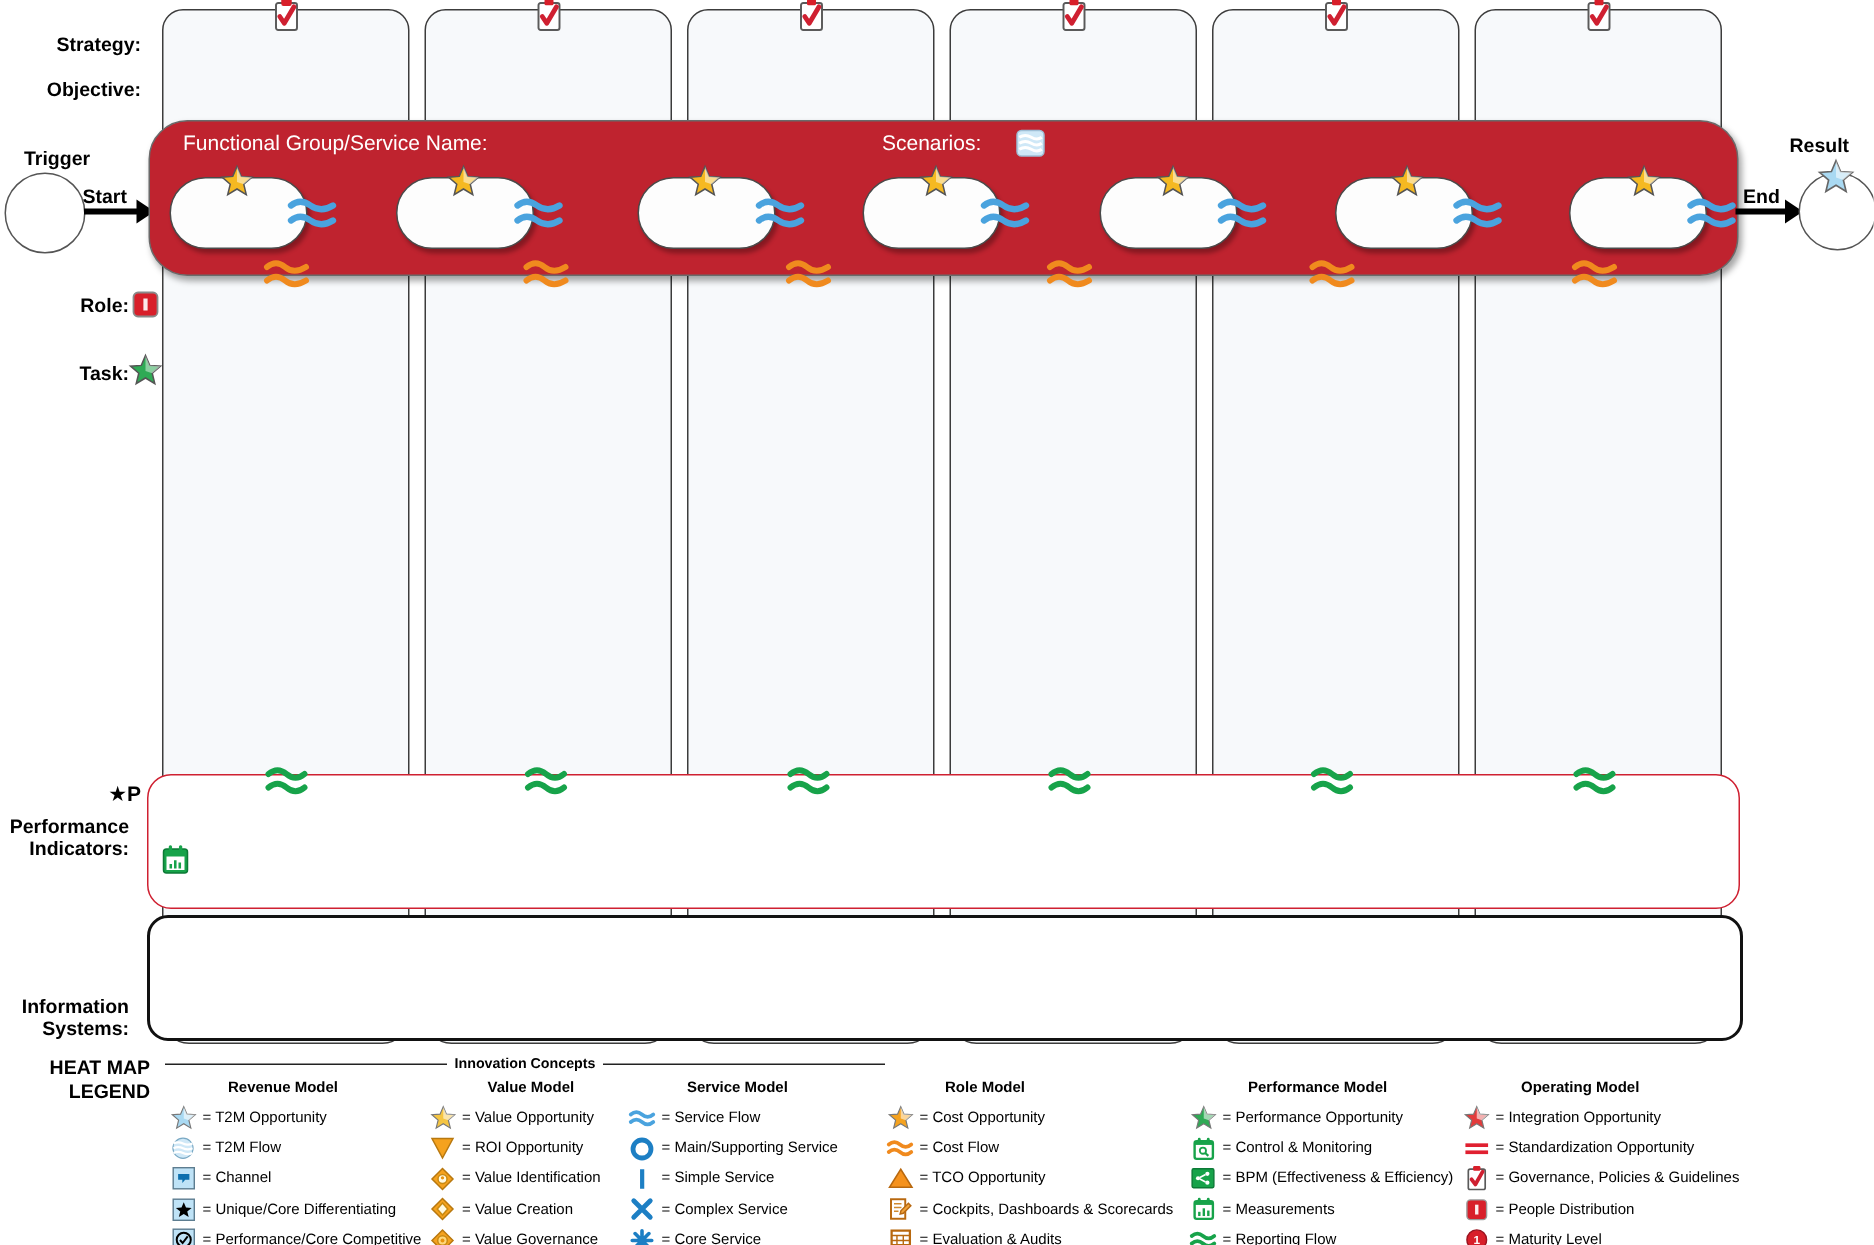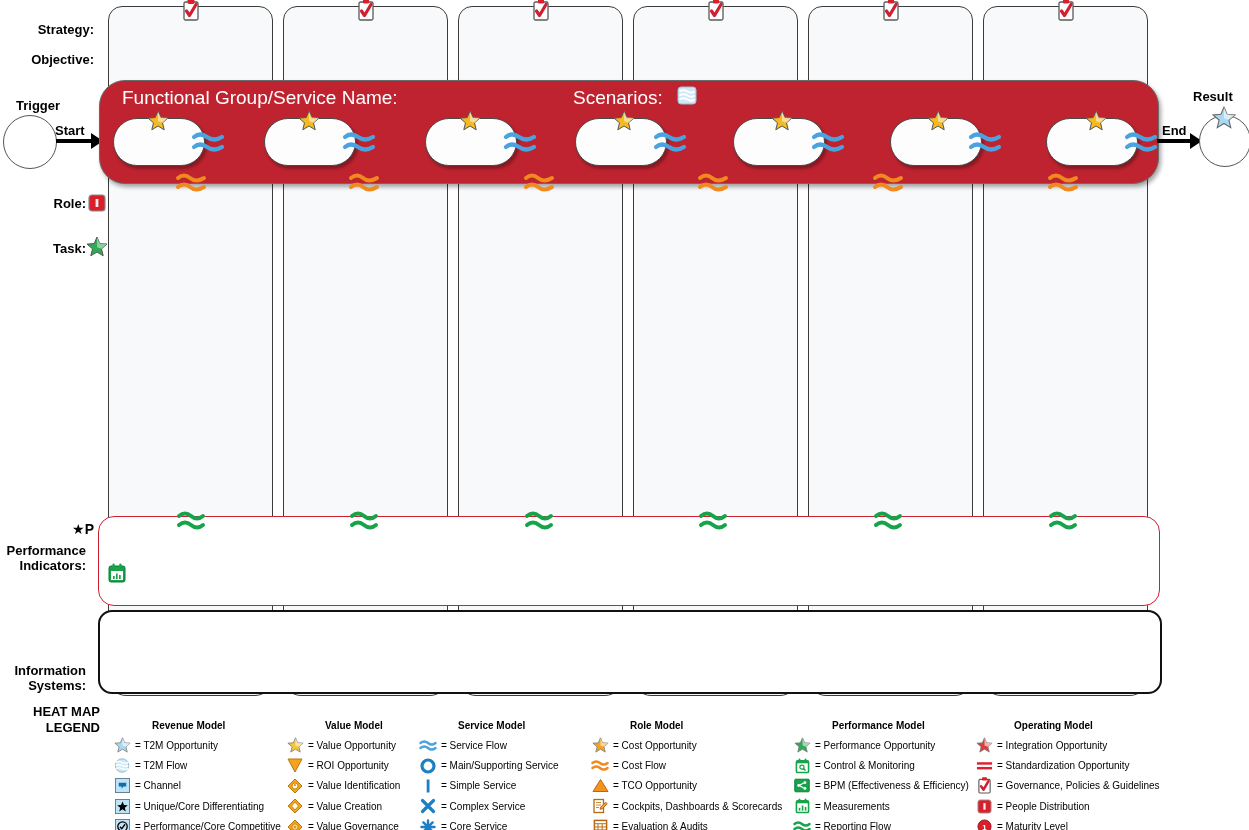--- a/index.html
+++ b/index.html
@@ -6,21 +6,21 @@
   body{width:1249px;height:830px;position:relative;overflow:hidden;
        font-family:"Liberation Sans","DejaVu Sans",sans-serif;color:#000;}
   .abs{position:absolute;}
   .lbl{font-weight:bold;font-size:13px;text-align:right;line-height:15px;}
   
   .col{position:absolute;background:#f7f9fb;border:1px solid #3c3c3c;
        border-radius:14px 14px 18px 18px;box-sizing:border-box;}
   
   #redband{position:absolute;background:#bf232f;border:1px solid #6a6a6a;
            border-radius:26px;box-shadow:2px 3px 4px rgba(0,0,0,.35);}
-  #redband .title{position:absolute;color:#fff;font-size:19px;}
+  #redband .title{position:absolute;color:#fff;font-size:14px;}
   .svcshape{position:absolute;background:#fdfdfd;border:1px solid #4a4a4a;
             border-radius:30px;box-shadow:2px 3px 3px rgba(0,0,0,.30);}
   
   #piband{position:absolute;background:#fff;border:1.6px solid #cf2031;border-radius:16px;}
   #isband{position:absolute;background:#fff;border:2px solid #111;border-radius:14px;}
   
   .circ{position:absolute;border:1px solid #555;border-radius:50%;background:#fff;}
   
   .arrowline{position:absolute;background:#000;height:4px;}
   .arrowhead{position:absolute;width:0;height:0;border-top:8px solid transparent;
@@ -126,21 +126,21 @@
     <path d="M5.5 12 L8.5 16.5 L15 5.5" stroke="#cf2031" stroke-width="3.2" fill="none" stroke-linecap="round" stroke-linejoin="round"></path>
   </svg>
 </div>
 
 <div class="circ" style="left:3px;top:115px;width:52px;height:52px;"></div>
 <div class="arrowline" style="left:56px;top:139px;width:36px;"></div>
 <div class="arrowhead" style="left:91px;top:133px;"></div>
 
 <div id="redband" style="left:99px;top:80px;width:1058px;height:102px;">
   <div class="title" style="left:22px;top:6px;">Functional Group/Service Name:</div>
-  <div class="title" style="left:473px;top:6px;">Scenarios:</div>
+  <div class="title" style="left:488px;top:6px;">Scenarios:</div>
 </div>
 
 <div class="abs" style="left:677px;top:86px;">
   <svg width="20" height="19" viewBox="0 0 20 19">
     <rect x="1" y="1" width="18" height="17" rx="3" fill="#cfe8f7" stroke="#9fbfd6" stroke-width="1"></rect>
     <path d="M2.5 5.5 q4 -2.4 8 0 q4 2.4 7 0" stroke="#fff" stroke-width="2" fill="none"></path>
     <path d="M2.5 9.5 q4 -2.4 8 0 q4 2.4 7 0" stroke="#fff" stroke-width="2" fill="none"></path>
     <path d="M2.5 13.5 q4 -2.4 8 0 q4 2.4 7 0" stroke="#fff" stroke-width="2" fill="none"></path>
   </svg>
 </div>
@@ -334,20 +334,25 @@
 <div class="abs" style="left:1049px;top:508px;">
   <svg width="28" height="26" viewBox="0 0 28 26">
       <path d="M2 8 q6 -5 12 0 q6 5 12 0" stroke="#17a34a" stroke-width="4" fill="none" stroke-linecap="round"></path>
       <path d="M2 17 q6 -5 12 0 q6 5 12 0" stroke="#17a34a" stroke-width="4" fill="none" stroke-linecap="round"></path>
     </svg>
   </div>
 
 <div id="isband" style="left:98px;top:610px;width:1060px;height:80px;"></div>
 
 <div id="legend">
+  <div class="legTitleWrap" style="left:110px;top:4px;width:480px;">
+    <div class="legline"></div>
+    <div class="legTitle">Innovation Concepts</div>
+    <div class="legline"></div>
+  </div>
 
   <div class="legcol" style="left:112px;">
     <h4>Revenue Model</h4>
     <div class="legrow">
       <span class="ic">
           <svg width="17" height="16" viewBox="0 0 22 21">
             <polygon points="11,1 13.8,7.6 21,8.1 15.5,12.8 17.2,19.8 11,16 4.8,19.8 6.5,12.8 1,8.1 8.2,7.6" fill="#a9d9f2" stroke="#777" stroke-width="1"></polygon>
             <polygon points="11,1 13.8,7.6 21,8.1 15.5,12.8 11,11.3" fill="#fff" opacity=".6"></polygon>
           </svg>
         </span>

